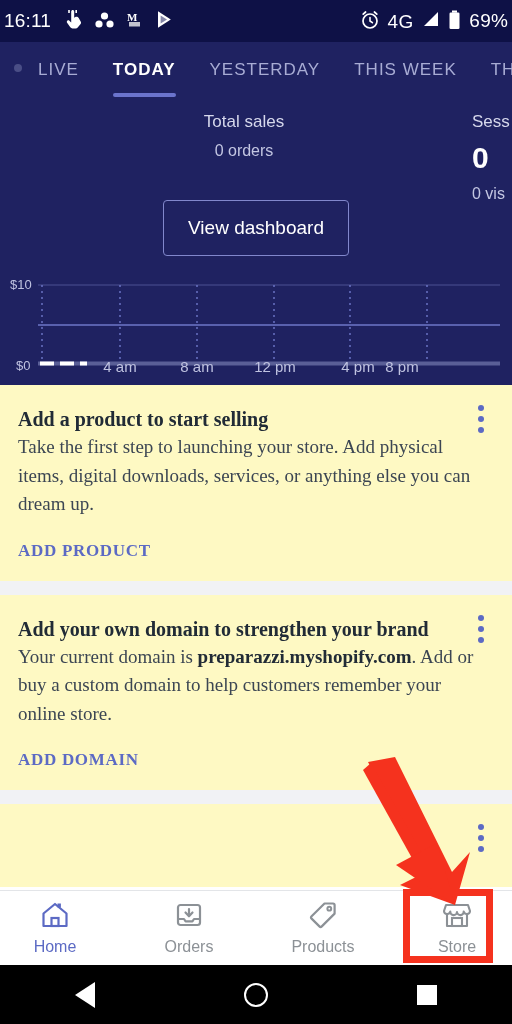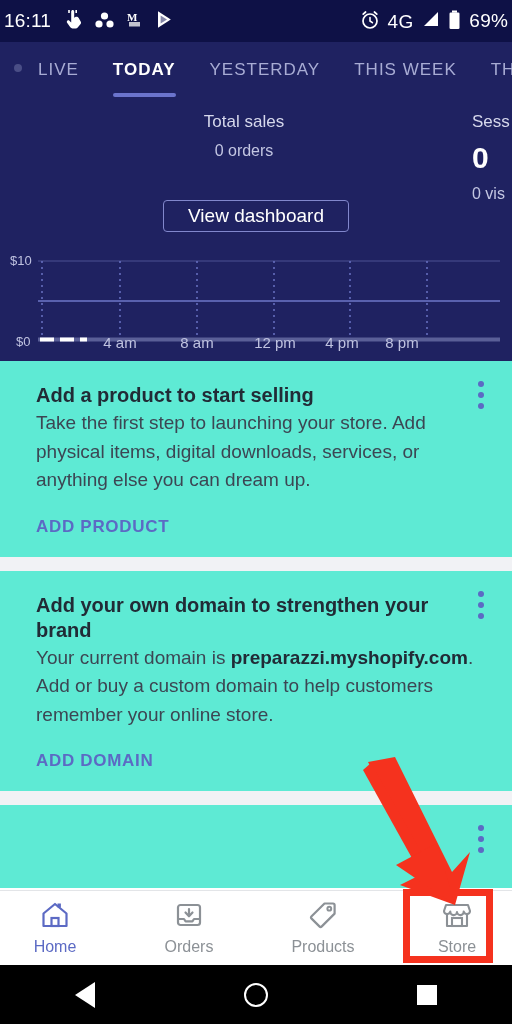--- a/index.html
+++ b/index.html
@@ -58,35 +58,35 @@
   .stat.partial-left { width:76px; margin-left:-60px; text-align:left; }
   .stat.partial-left .stat-value { text-align:left; padding-left:8px;}
   .stat.center { width:300px; margin:0 auto; }
   .stat.partial-right { width:90px; text-align:left; margin-right:-50px; }
 
   
   .dash-wrap { display:flex; justify-content:center; margin-top:-4px; }
   .dash-btn {
     border:1px solid #8187CC; border-radius:4px;
     color:#ffffff; background:transparent;
-    font-size:19px; padding:4px 24px; font-family:inherit;
+    font-size:19px; padding:16px 24px; font-family:inherit;
   }
 
   
   .chart-area { position:relative; height:112px; margin-top:17px; }
   .chart-svg { display:block; width:512px; height:112px; }
   .chart-xlabels {
     display:flex; color:#BFC2E0; font-size:15px;
     position:absolute; left:0; top:85px; width:512px;
   }
   .xl { position:absolute; transform:translateX(-50%); }
 
   
   .content { background:#F1F2F5; }
-  .card { background:#5eead4; position:relative; padding:22px 22px 0 36px; }
+  .card { background:#fef9c3; position:relative; padding:22px 22px 0 18px;font-family:Liberation Serif, serif; }
   .card-title {
     font-size:20px; font-weight:700; color:#212B36;
     padding-right:44px; line-height:1.25;
   }
   .card-body {
     font-size:19px; color:#3C4653; line-height:1.5; margin-top:1px;
   }
   .card-body b { font-weight:700; color:#212B36; }
   .card-action {
     font-size:17px; font-weight:700; letter-spacing:.7px;
@@ -247,21 +247,21 @@
         <line x1="427" y1="12" x2="427" y2="92" stroke="#6E77C9" stroke-width="1.4" stroke-dasharray="2 4"></line>
 
         <line x1="38" y1="90.5" x2="500" y2="90.5" stroke="#5A5F97" stroke-width="4"></line>
 
         <line x1="40" y1="90.5" x2="87" y2="90.5" stroke="#ffffff" stroke-width="4" stroke-dasharray="14 6"></line>
       </svg>
       <div class="chart-xlabels">
         <span class="xl" style="left:120px">4 am</span>
         <span class="xl" style="left:197px">8 am</span>
         <span class="xl" style="left:275px">12 pm</span>
-        <span class="xl" style="left:342px">4 pm</span>
+        <span class="xl" style="left:358px">4 pm</span>
         <span class="xl" style="left:402px">8 pm</span>
       </div>
     </div>
   </div>
 
   <div class="content">
 
     <div class="card">
       <div class="kebab">
           <i></i>

